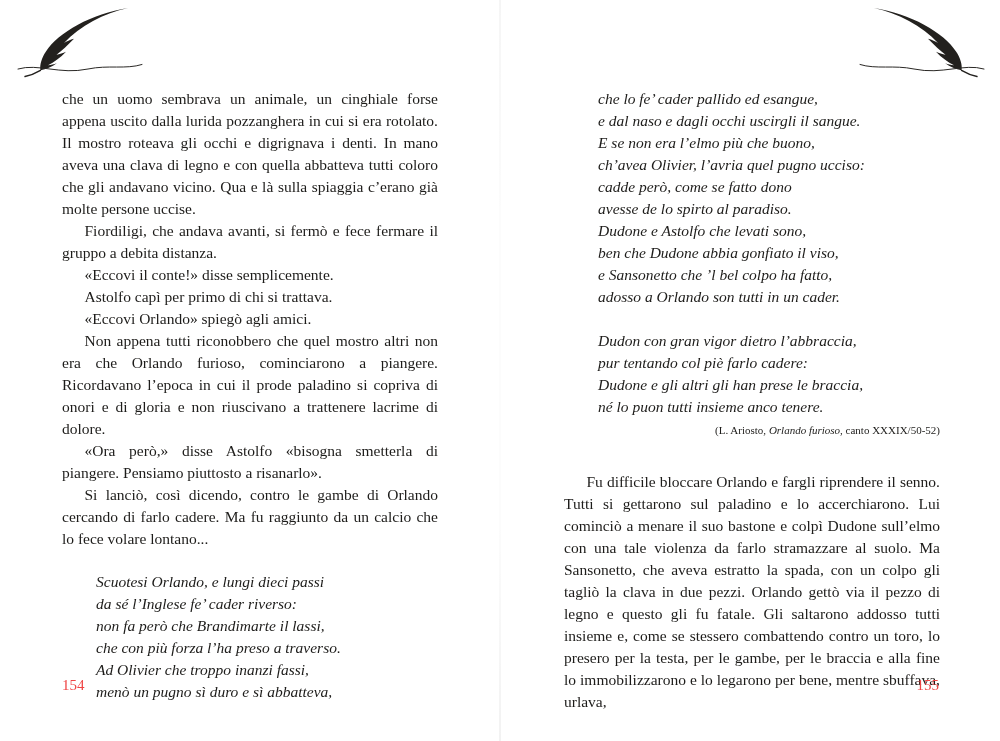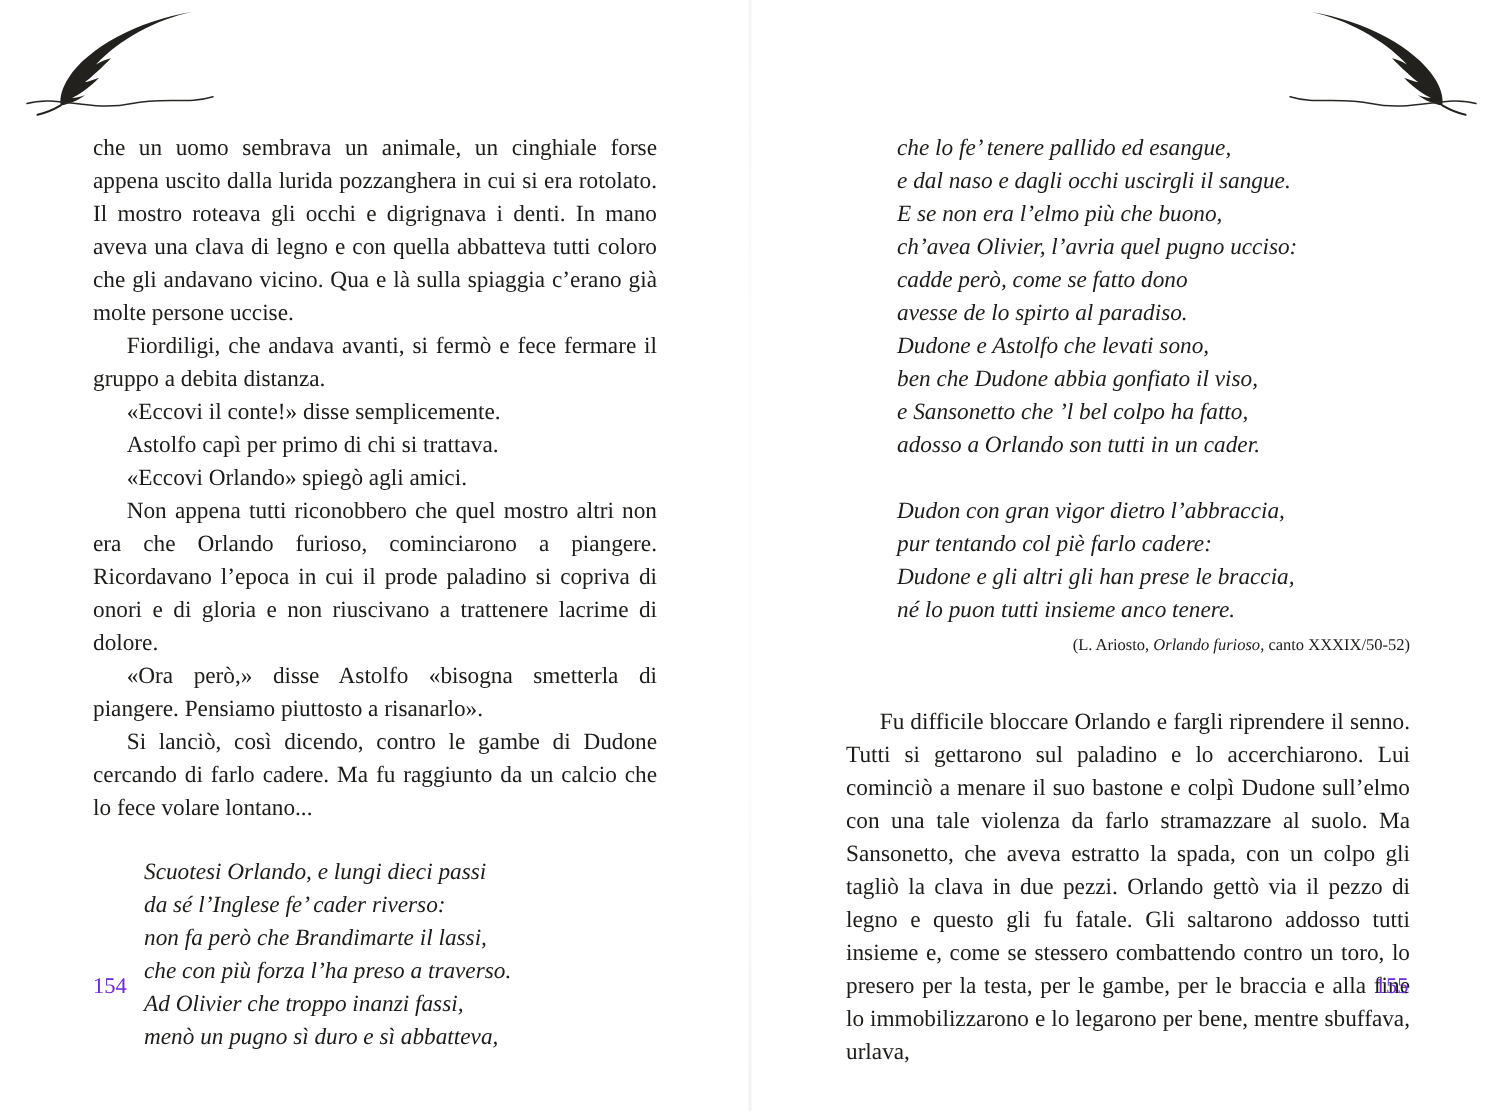--- a/index.html
+++ b/index.html
@@ -38,21 +38,21 @@
   .stanza-gap { height: 22px; }
 
   .attribution {
     font-size: 11px; line-height: 20px;
     text-align: right; margin-top: 2px;
   }
   .attribution .work { font-style: italic; }
 
   .body-after-verse { margin-top: 31px; }
 
-  .page-number { position: absolute; top: 650px; font-size: 15px; color: #6d28d9; }
+  .page-number { position: absolute; top: 677px; font-size: 15px; color: #ef4444; }
   .page-number.pn-left  { left: 62px; }
   .page-number.pn-right { right: 61px; text-align: center; }
 </style>
 </head>
 <body>
 
 <div class="spine"></div>
 
 <svg class="quill left-quill" viewBox="0 0 130 74" aria-hidden="true">
   <path fill="#23211e" d="M112,4 C88,9 64,22 48,39 C50.5,37.5 54,35.8 58,34.8 C52,41 45.5,47 40.5,50.8 C43.5,50.2 47,49 50,47.8 C44.5,53.6 38,58.4 32,61.2 C35,61.2 38,60.4 40.8,59.3 C36,63 30,65.4 24.5,66.3 C23.5,61.2 25.6,54 29.8,47.8 C42,28.5 76,9.5 112,4 Z"></path>
@@ -67,35 +67,35 @@
 </svg>
 
 <div class="text-block left-col">
   <p>che un uomo sembrava un animale, un cinghiale forse appena uscito dalla lurida pozzanghera in cui si era rotolato. Il mostro roteava gli occhi e digrignava i denti. In mano aveva una clava di legno e con quella abbatteva tutti coloro che gli andavano vicino. Qua e là sulla spiaggia c’erano già molte persone uccise.</p>
   <p class="indent">Fiordiligi, che andava avanti, si fermò e fece fermare il gruppo a debita distanza.</p>
   <p class="indent">«Eccovi il conte!» disse semplicemente.</p>
   <p class="indent">Astolfo capì per primo di chi si trattava.</p>
   <p class="indent">«Eccovi Orlando» spiegò agli amici.</p>
   <p class="indent">Non appena tutti riconobbero che quel mostro altri non era che Orlando furioso, cominciarono a piangere. Ricordavano l’epoca in cui il prode paladino si copriva di onori e di gloria e non riuscivano a trattenere lacrime di dolore.</p>
   <p class="indent">«Ora però,» disse Astolfo «bisogna smetterla di piangere. Pensiamo piuttosto a risanarlo».</p>
-  <p class="indent">Si lanciò, così dicendo, contro le gambe di Dudone cercando di farlo cadere. Ma fu raggiunto da un calcio che lo fece volare lontano...</p>
+  <p class="indent">Si lanciò, così dicendo, contro le gambe di Orlando cercando di farlo cadere. Ma fu raggiunto da un calcio che lo fece volare lontano...</p>
 
   <div class="verse gap-top">
     <div class="verse-line">Scuotesi Orlando, e lungi dieci passi</div>
     <div class="verse-line">da sé l’Inglese fe’ cader riverso:</div>
     <div class="verse-line">non fa però che Brandimarte il lassi,</div>
     <div class="verse-line">che con più forza l’ha preso a traverso.</div>
     <div class="verse-line">Ad Olivier che troppo inanzi fassi,</div>
     <div class="verse-line">menò un pugno sì duro e sì abbatteva,</div>
   </div>
 </div>
 
 <div class="text-block right-col">
   <div class="verse">
-    <div class="verse-line">che lo fe’ tenere pallido ed esangue,</div>
+    <div class="verse-line">che lo fe’ cader pallido ed esangue,</div>
     <div class="verse-line">e dal naso e dagli occhi uscirgli il sangue.</div>
     <div class="verse-line">E se non era l’elmo più che buono,</div>
     <div class="verse-line">ch’avea Olivier, l’avria quel pugno ucciso:</div>
     <div class="verse-line">cadde però, come se fatto dono</div>
     <div class="verse-line">avesse de lo spirto al paradiso.</div>
     <div class="verse-line">Dudone e Astolfo che levati sono,</div>
     <div class="verse-line">ben che Dudone abbia gonfiato il viso,</div>
     <div class="verse-line">e Sansonetto che ’l bel colpo ha fatto,</div>
     <div class="verse-line">adosso a Orlando son tutti in un cader.</div>
   </div>

